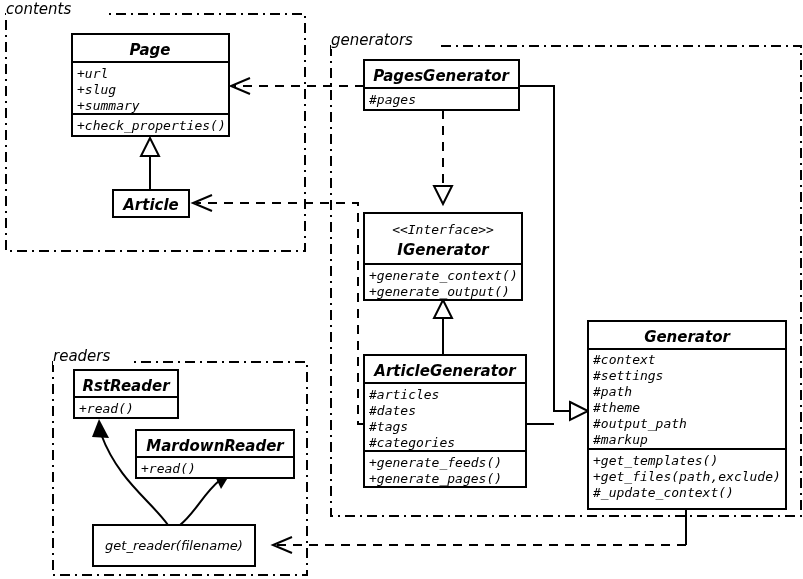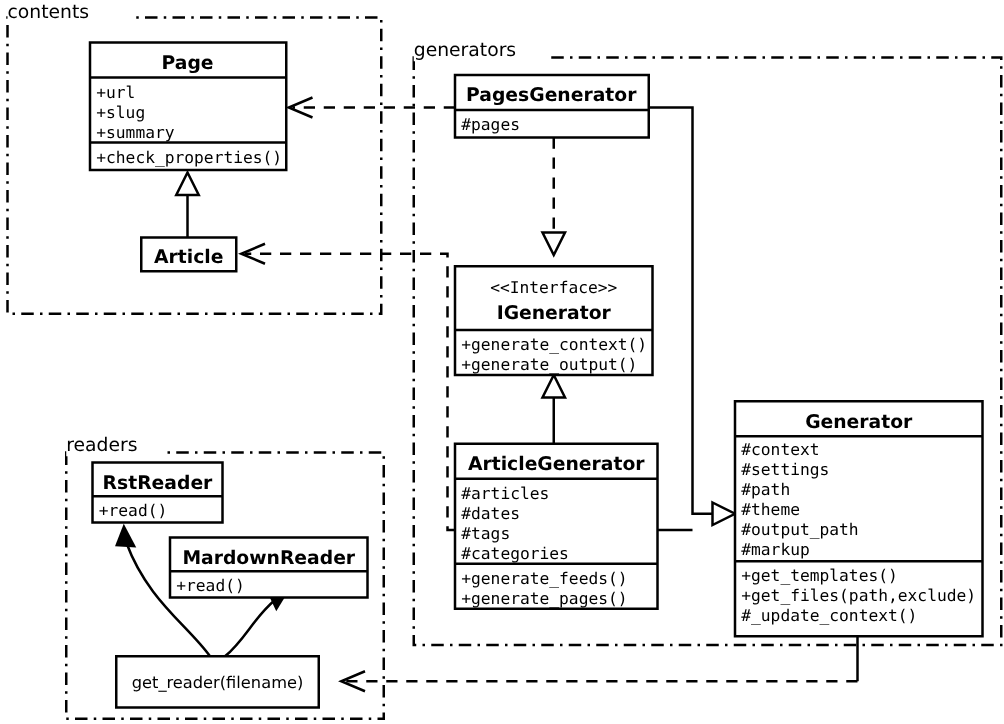--- a/index.html
+++ b/index.html
@@ -11,20 +11,21 @@
     width: 803px;
     height: 579px;
     font-family: "DejaVu Sans", sans-serif;
     overflow: hidden;
   }
   #diagram-root {
     position: relative;
     width: 803px;
     height: 579px;
     background: #ffffff;
+    font-style: italic;
   }
   svg#uml {
     display: block;
     width: 803px;
     height: 579px;
   }
   .pkg-border {
     fill: none;
     stroke: #000000;
     stroke-width: 2;

